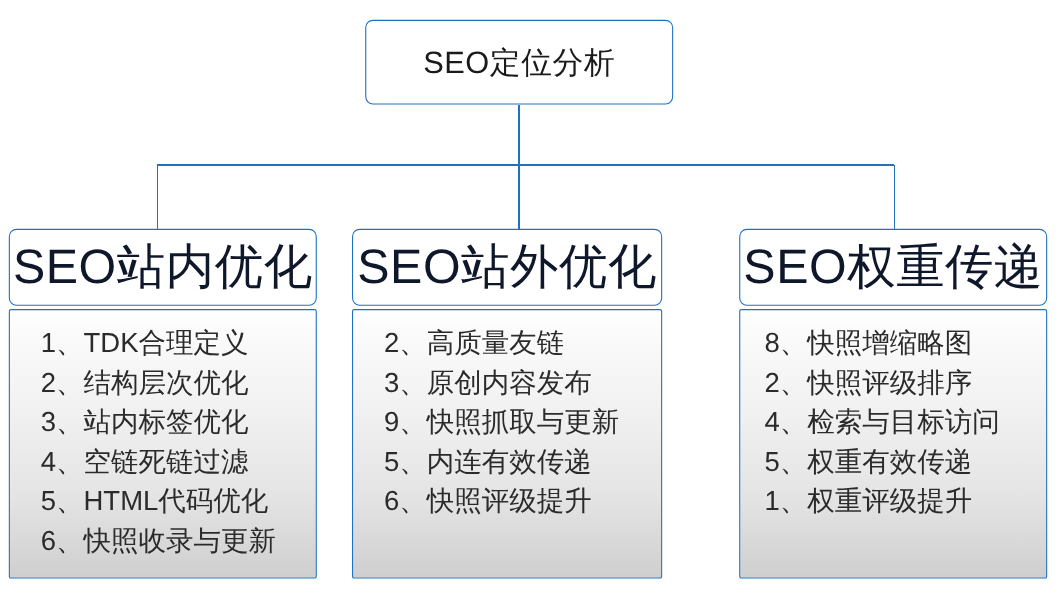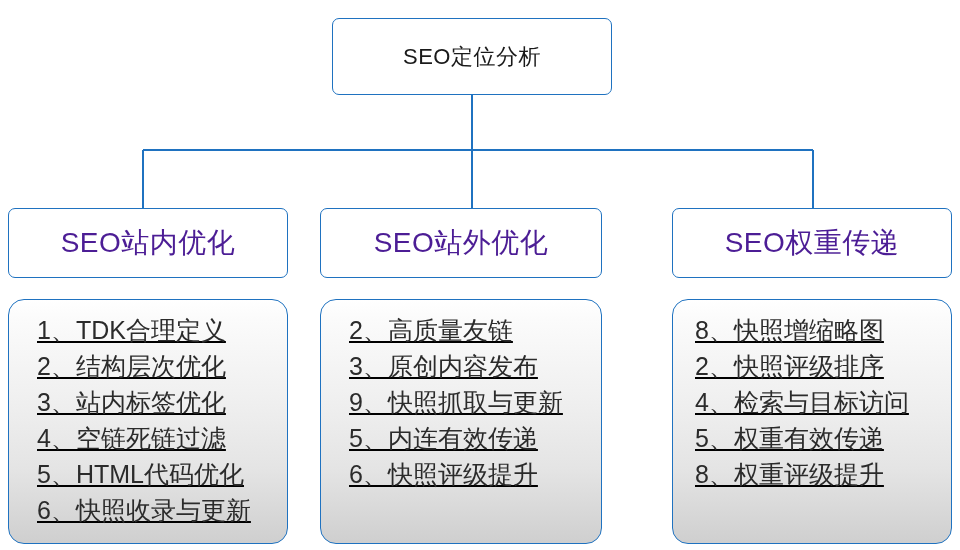--- a/index.html
+++ b/index.html
@@ -36,21 +36,21 @@
     height: 77px;
     box-sizing: border-box;
     background: #ffffff;
     border: 1.4px solid #1f72c0;
     border-radius: 7px;
     display: flex;
     align-items: center;
     justify-content: center;
   }
   .root-title {
-    font-size: 22px;
+    font-size: 28px;
     color: #1a1a1a;
     letter-spacing: 0.5px;
     line-height: 1;
     white-space: nowrap;
   }
 
   
   .column {
     position: absolute;
     top: 208px;
@@ -64,47 +64,46 @@
     width: 100%;
     height: 70px;
     background: #ffffff;
     border: 1.4px solid #1f72c0;
     border-radius: 7px;
     display: flex;
     align-items: center;
     justify-content: center;
   }
   .col-header-title {
-    font-size: 28px;
-    color: #4c1d95;
+    font-size: 44px;
+    color: #0f172a;
     line-height: 1;
     white-space: nowrap;
     letter-spacing: 0.5px;
   }
 
   .col-list {
     box-sizing: border-box;
-    margin-top: 21px;
+    margin-top: 3px;
     width: 100%;
     height: 245px;
     border: 1.4px solid #1f72c0;
-    border-radius: 16px;
+    border-radius: 2px;
     background: linear-gradient(to bottom,
         #ffffff 0%,
         #fbfbfb 8%,
         #f0f0f0 40%,
         #e4e4e4 70%,
         #d6d6d6 90%,
         #cfcfcf 100%);
     padding: 12px 0 0 0;
     display: flex;
     flex-direction: column;
     align-items: flex-start;
     overflow: hidden;
-    text-decoration: underline;
   }
   .list-item {
     font-size: 25px;
     color: #2b2b2b;
     line-height: 36px;
     height: 36px;
     white-space: nowrap;
     padding-left: 28px;
   }
   .col-2 .list-item { padding-left: 22px; }
@@ -157,17 +156,17 @@
 
   <div class="column col-2">
     <div class="col-header">
       <div class="col-header-title">SEO权重传递</div>
     </div>
     <div class="col-list">
       <div class="list-item">8、快照增缩略图</div>
       <div class="list-item">2、快照评级排序</div>
       <div class="list-item">4、检索与目标访问</div>
       <div class="list-item">5、权重有效传递</div>
-      <div class="list-item">8、权重评级提升</div>
+      <div class="list-item">1、权重评级提升</div>
     </div>
   </div>
 
 </div>
 
 </body></html>

